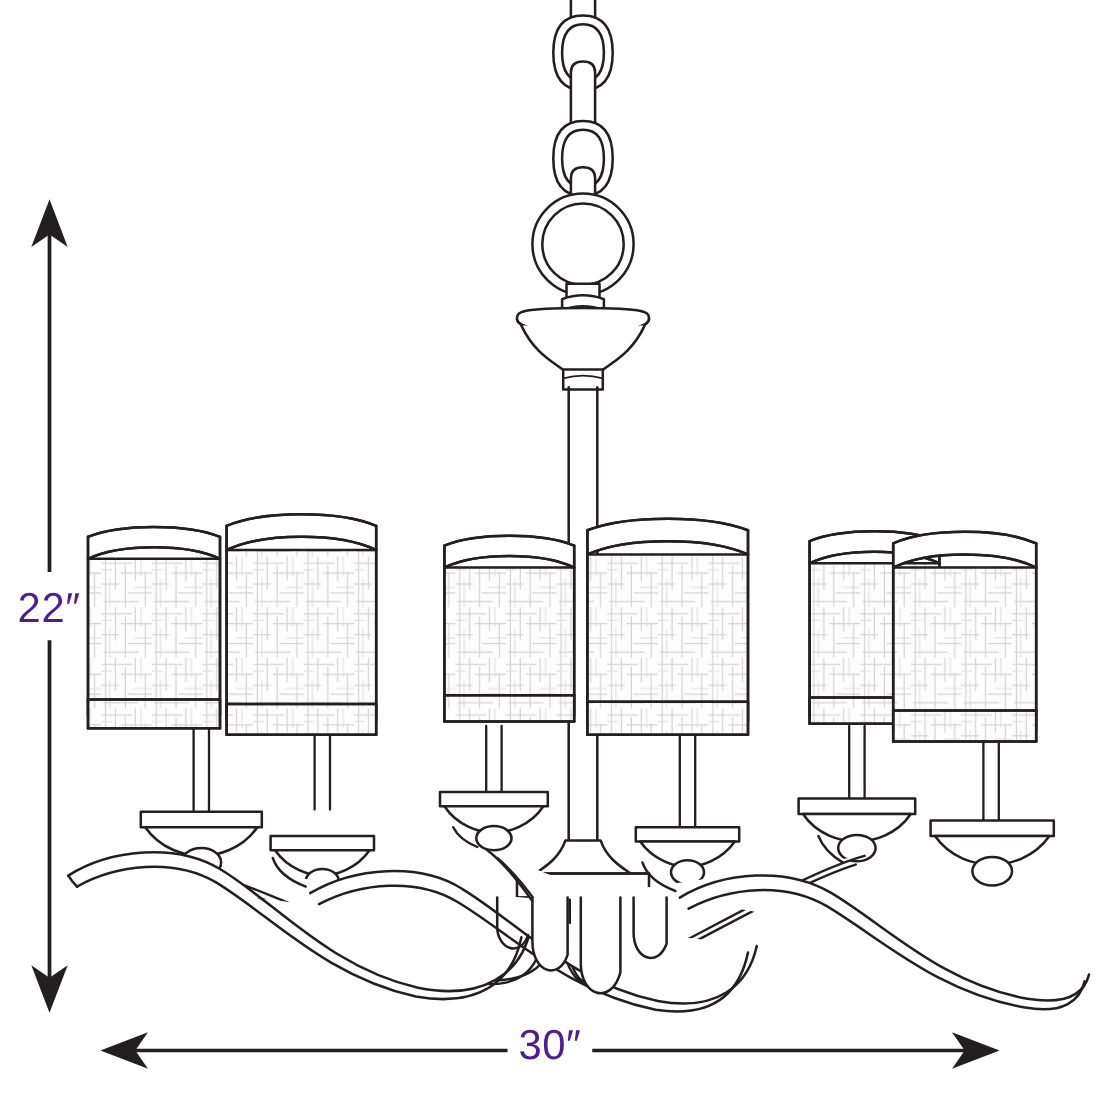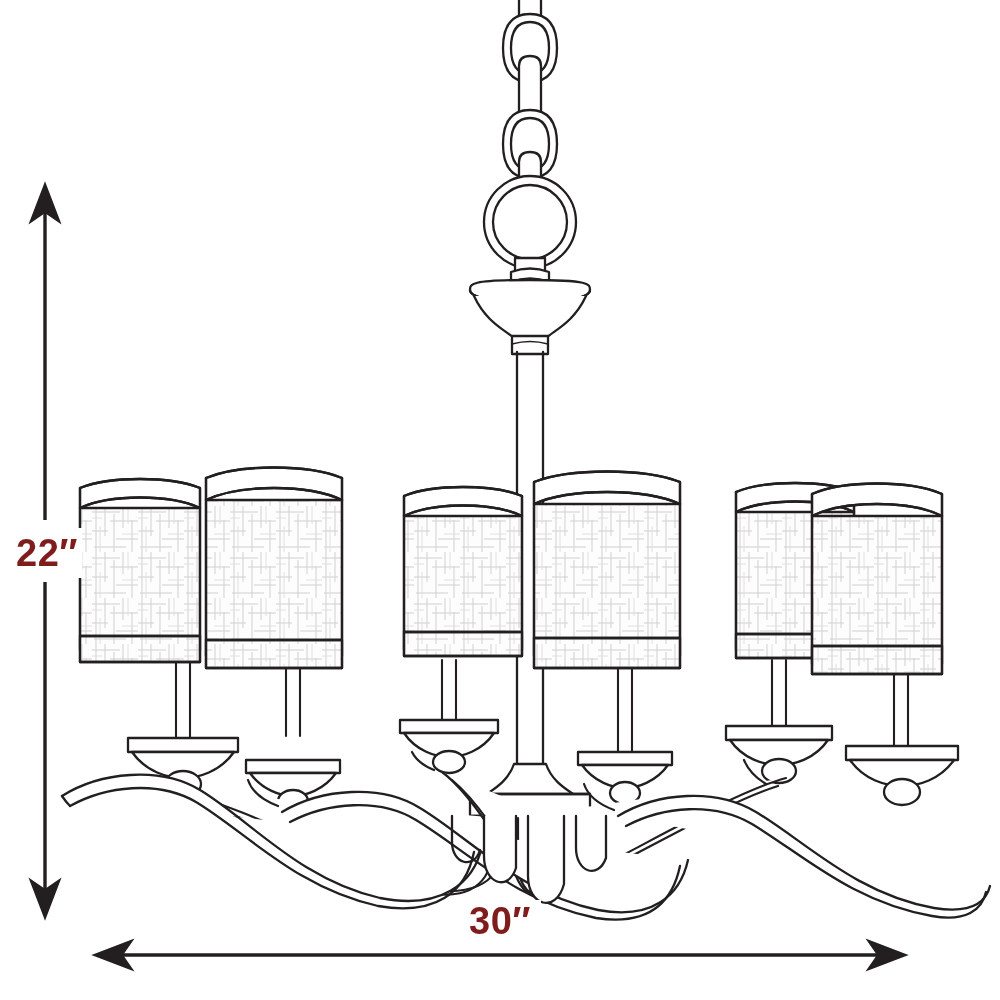--- a/index.html
+++ b/index.html
@@ -2,29 +2,29 @@
 <html><head>
 <meta charset="utf-8">
 <style>
   html,body{margin:0;padding:0;background:#ffffff;}
   body{width:1000px;height:1000px;font-family:"Liberation Sans",sans-serif;overflow:hidden;}
   #stage{position:relative;width:1000px;height:1000px;background:#fff;}
   #stage svg{position:absolute;left:0;top:0;}
   .dimlabel{
     position:absolute;
     font-family:"Liberation Sans",sans-serif;
-    font-weight:700;
-    color:#7f1d1d;
+    font-weight:400;
+    color:#4c1d95;
     letter-spacing:0.5px;
     white-space:nowrap;
     background:#ffffff;
     line-height:1;
   }
   #height-label{left:12px;top:528px;font-size:38px;padding:6px 4px;}
-  #width-label{left:500px;top:900px;font-size:38px;padding:2px 10px;transform:translateX(-50%);}
+  #width-label{left:500px;top:930px;font-size:38px;padding:2px 10px;transform:translateX(-50%);}
 </style>
 </head>
 <body>
 
 <div id="stage">
 
   <svg width="1000" height="1000" viewBox="0 0 1000 1000">
     <defs>
 
       <pattern id="linen" width="46" height="46" patternUnits="userSpaceOnUse">

